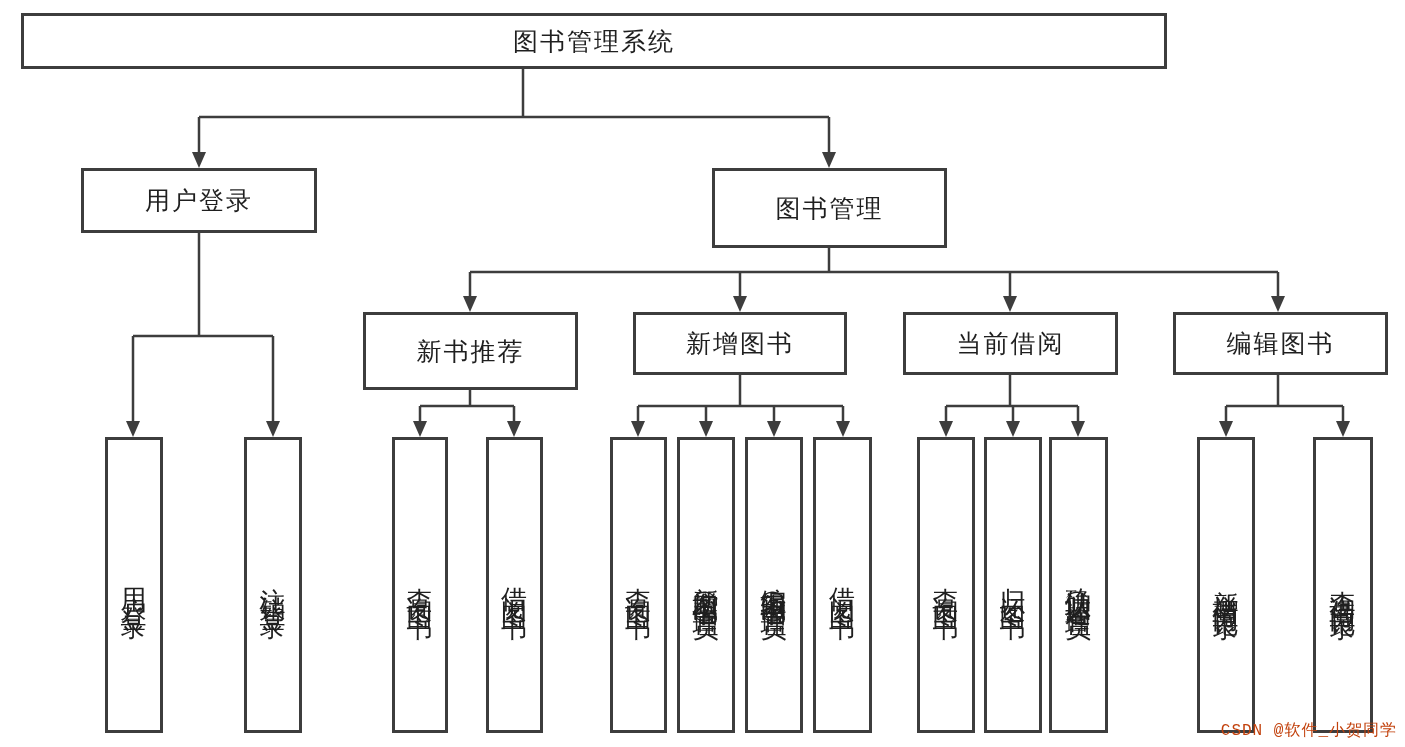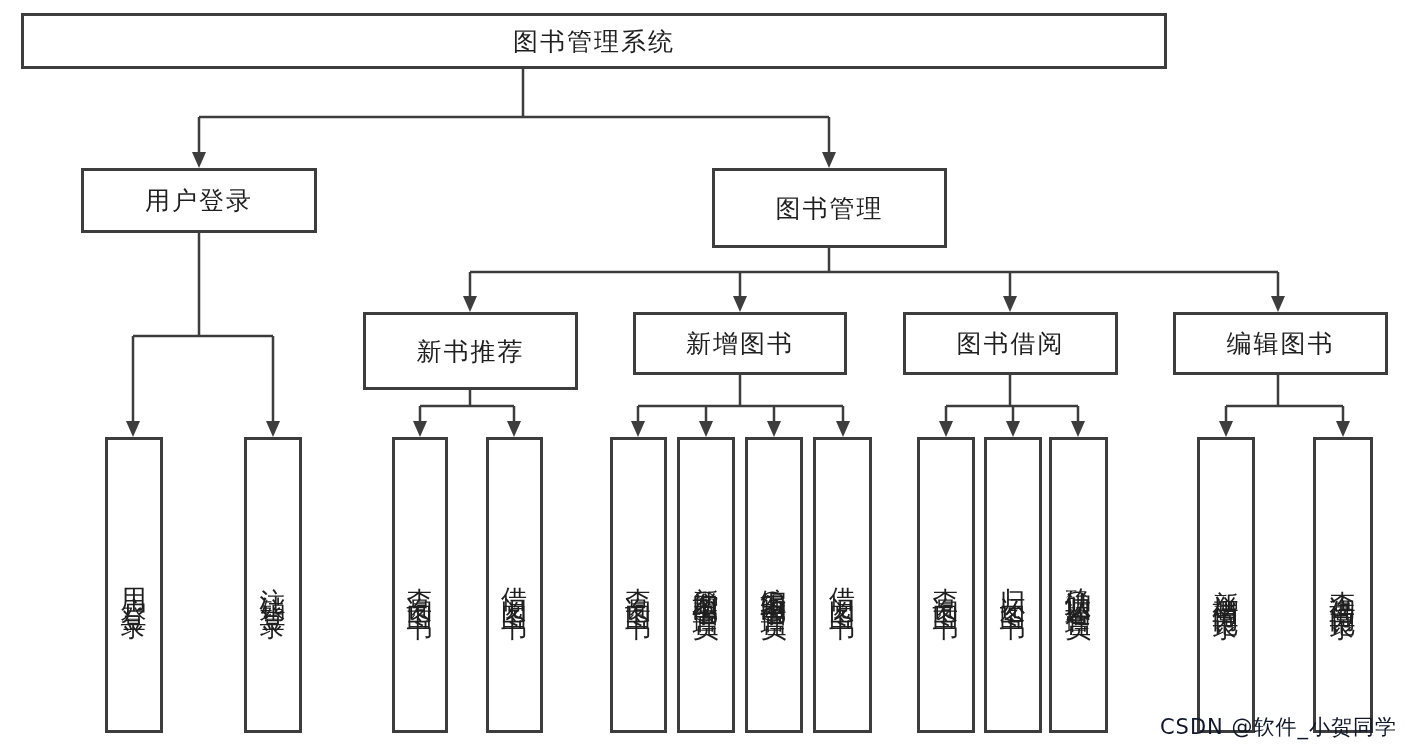--- a/index.html
+++ b/index.html
@@ -16,21 +16,21 @@
   .hlabel{font-size:25px;letter-spacing:2px;white-space:nowrap;}
   .leaf span{
     writing-mode:vertical-rl;text-orientation:mixed;
     font-size:26px;line-height:1;display:block;
   }
   .leaf.short span{letter-spacing:9px;}
   .leaf.mid span{letter-spacing:5px;}
   .leaf.long span{letter-spacing:4px;}
   .watermark{
     position:absolute;right:8px;bottom:6px;z-index:5;
-    font-size:21px;color:#0f172a;letter-spacing:1px;white-space:nowrap;
+    font-size:16px;color:#c2410c;letter-spacing:1px;white-space:nowrap;font-family:Liberation Mono, monospace;
   }
 </style>
 </head>
 <body>
 
 <div class="canvas">
 
   <svg class="wires" width="1405" height="747" viewBox="0 0 1405 747" aria-hidden="true">
     <path fill="none" stroke="#3d3d3d" stroke-width="2.5" d="
       M523,69 V117 M199,117 H829 M199,117 V156 M829,117 V156
@@ -61,21 +61,21 @@
     <span class="hlabel">图书管理</span>
   </div>
 
   <div class="node" style="left:363px;top:312px;width:215px;height:78px">
     <span class="hlabel">新书推荐</span>
   </div>
   <div class="node" style="left:633px;top:312px;width:214px;height:63px">
     <span class="hlabel">新增图书</span>
   </div>
   <div class="node" style="left:903px;top:312px;width:215px;height:63px">
-    <span class="hlabel">图书借阅</span>
+    <span class="hlabel">当前借阅</span>
   </div>
   <div class="node" style="left:1173px;top:312px;width:215px;height:63px">
     <span class="hlabel">编辑图书</span>
   </div>
 
   <div class="node leaf short" style="left:105px;top:437px;width:58px;height:296px">
     <span>用户登录</span>
   </div>
   <div class="node leaf short" style="left:244px;top:437px;width:58px;height:296px">
     <span>注销登录</span>

